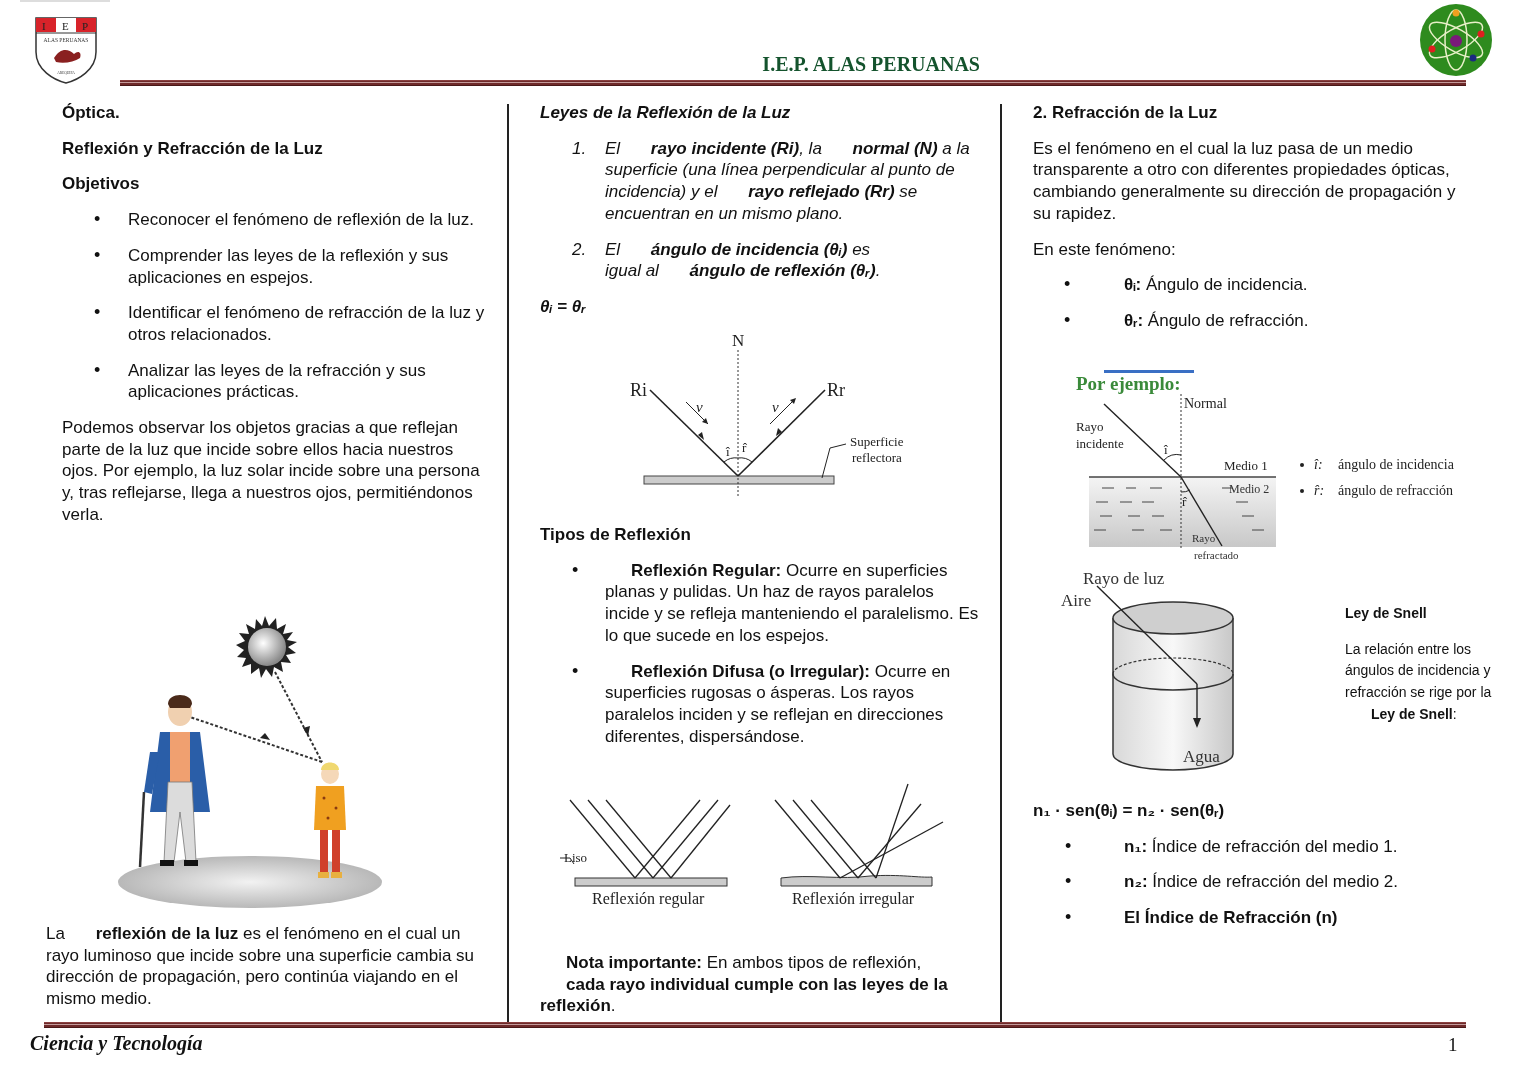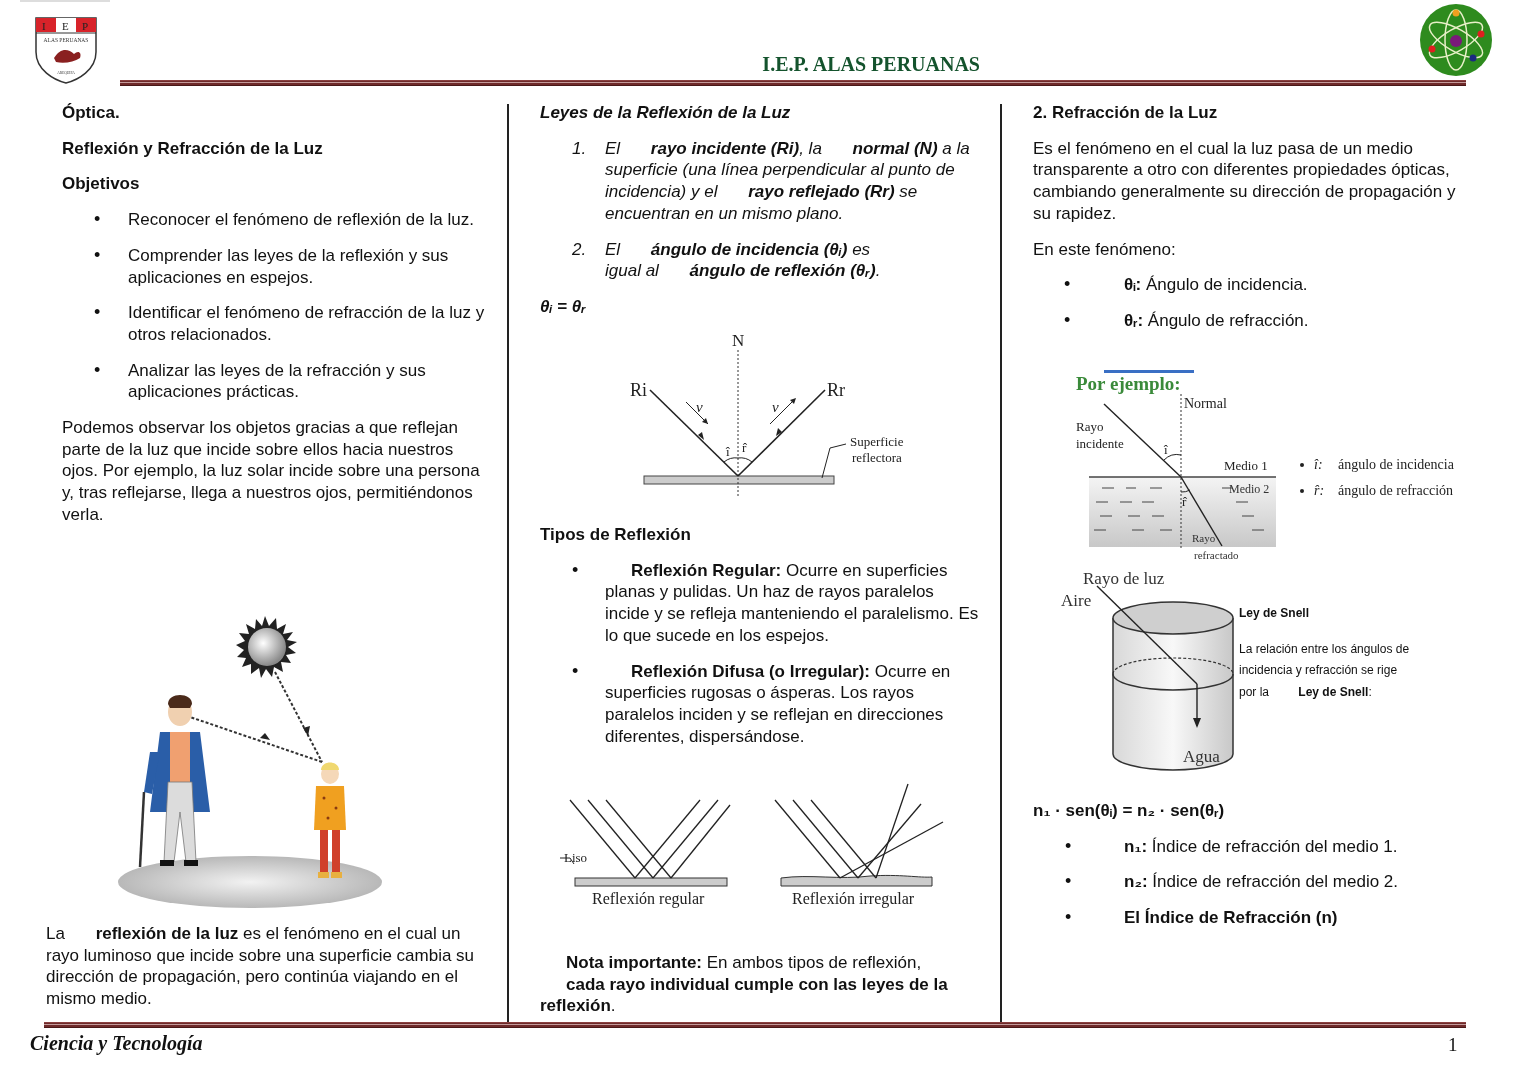--- a/index.html
+++ b/index.html
@@ -43,21 +43,21 @@
 
   .figure { position: absolute; }
   .footer-left {
     position: absolute; left: 30px; top: 1032px;
     font-family: "Liberation Serif", "DejaVu Serif", serif; font-style: italic; font-weight: bold; font-size: 20px;
   }
   .footer-right {
     position: absolute; left: 1448px; top: 1034px;
     font-family: "Liberation Serif", "DejaVu Serif", serif; font-size: 19px;
   }
-  .snell-text { position: absolute; left: 1239px; top: 603px; width: 175px; font-size: 12px; line-height: 21.7px; }
+  .snell-text { position: absolute; left: 1345px; top: 603px; width: 175px; font-size: 14px; line-height: 21.7px; }
   svg text { font-family: "Liberation Serif", "DejaVu Serif", serif; }
   .tiny-bar { position: absolute; left: 20px; top: 0; width: 90px; height: 2px; background: #ddd; }
 </style>
 </head>
 <body>
 
 <div class="tiny-bar"></div>
 
 <div class="logo-left">
   <svg width="64" height="70" viewBox="0 0 64 70">

